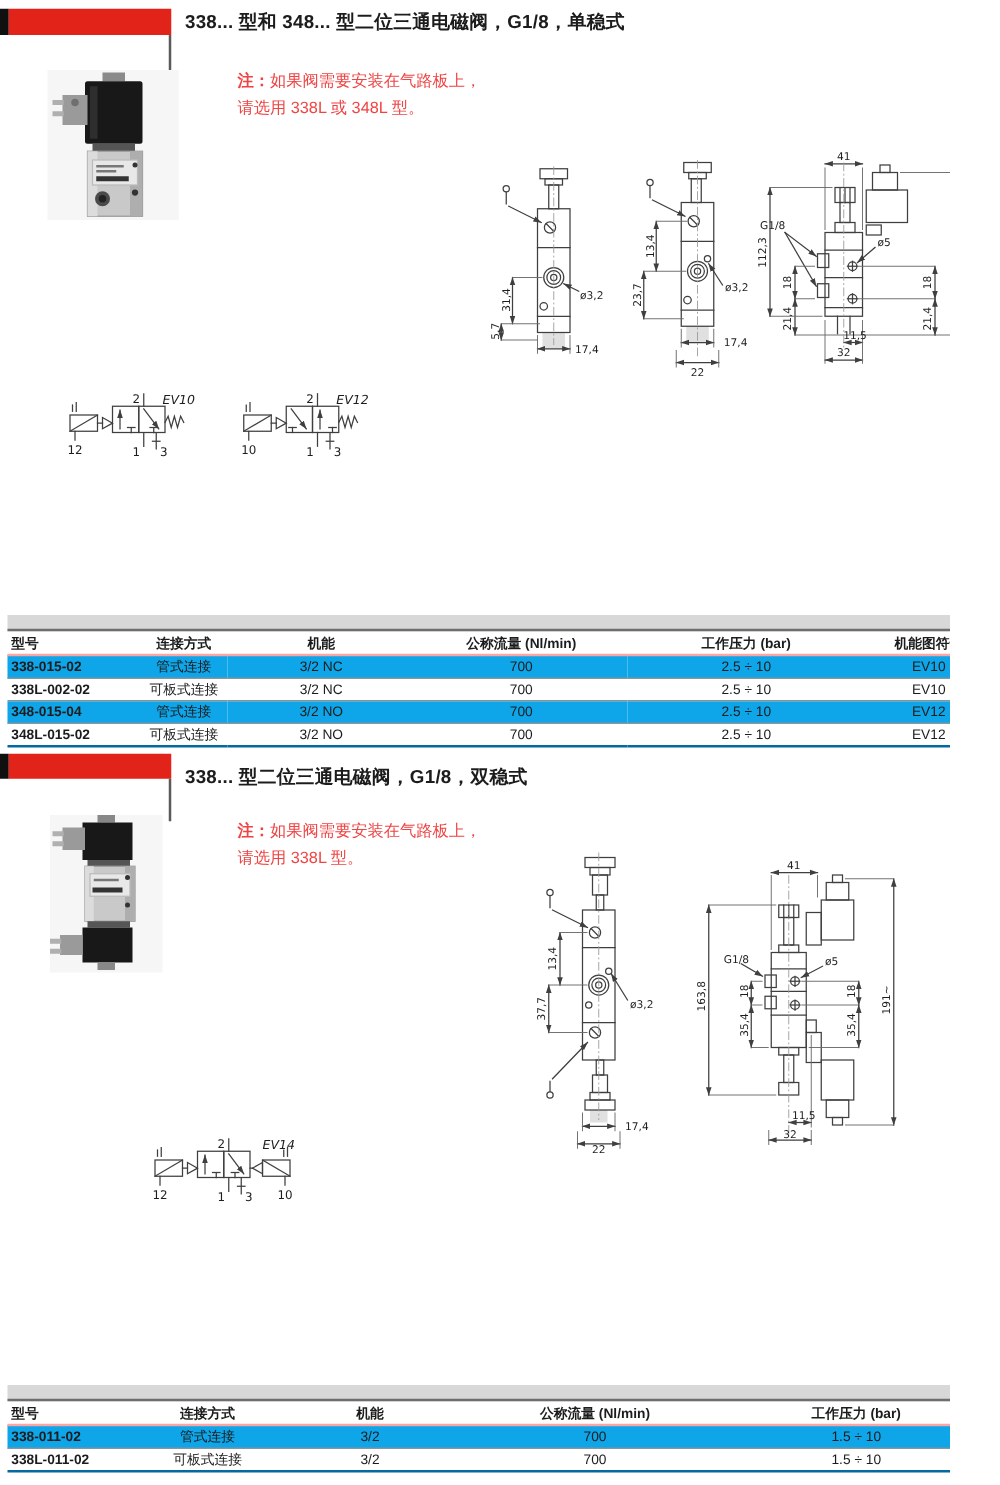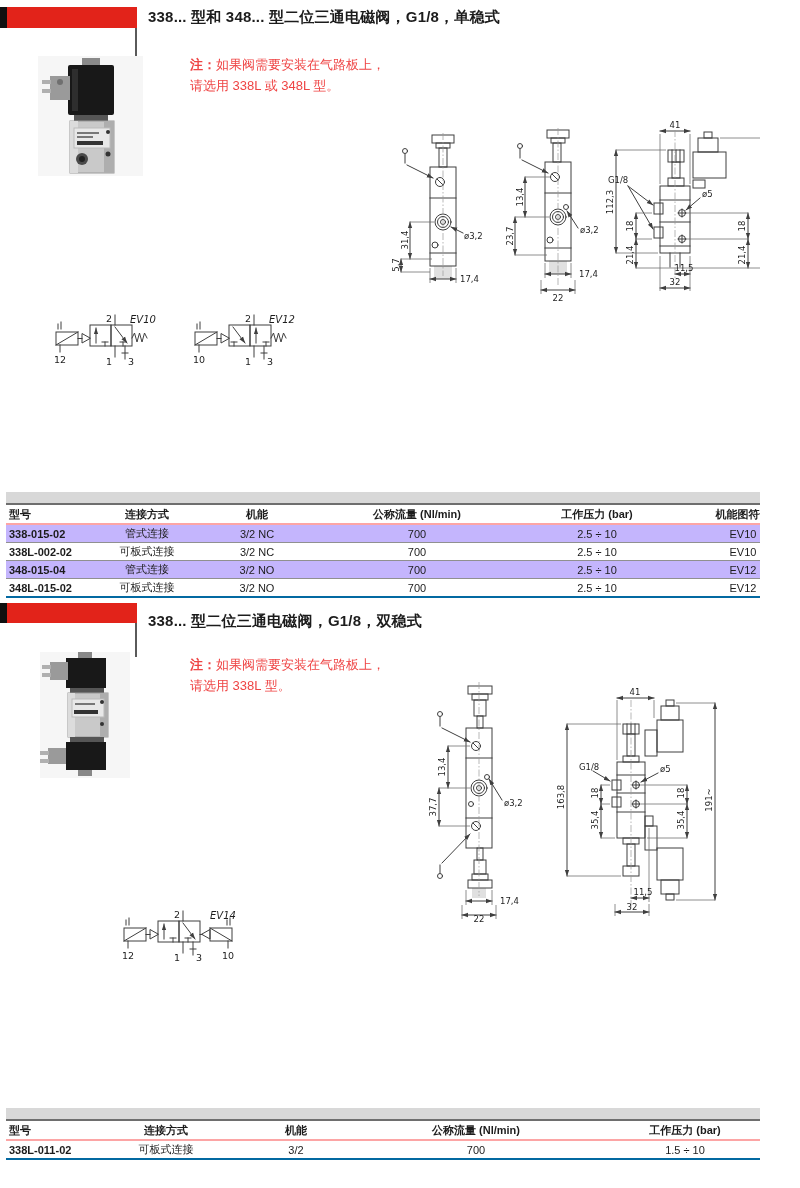--- a/index.html
+++ b/index.html
@@ -13,21 +13,21 @@
   .vline{position:absolute;width:2px;background:#5a5a5a;}
   .note{position:absolute;left:148px;font-size:13px;line-height:21px;color:#ef4444;margin-left:42px;}
   .note b{font-weight:bold;}
   
   .tblwrap{position:absolute;left:6px;width:788px;}
   .band{height:11px;background:#d8d8d8;border-bottom:2px solid #6e6e6e;}
   table{width:100%;border-collapse:collapse;table-layout:fixed;font-size:11px;color:#1c1c1c;}
   th{font-weight:bold;height:18px;text-align:center;border-bottom:2px solid #fca5a5;padding:0;font-size:11px;}
   td{height:17px;text-align:center;border-bottom:1px solid #909090;padding:0;}
   .l{text-align:left;padding-left:3px;}
-  tr.g{background:#c4b5fd;}
+  tr.g{background:#0ea5e9;}
   td.model{font-weight:bold;}
   tbody tr:last-child td{border-bottom:2px solid #0369a1;}
   
   svg{display:block;overflow:visible;}
   .tl{stroke:#3f3f3f;stroke-width:1;fill:none;stroke-linecap:square;}
   .thin{stroke:#6a6a6a;stroke-width:.75;fill:none;}
   .cl{stroke:#999;stroke-width:.7;stroke-dasharray:7 2 1.5 2;fill:none;}
   .ghost{fill:#e0e0e0;stroke:none;}
   .dim{font:8.5px "DejaVu Sans",sans-serif;fill:#1d1d1d;}
   .evlbl{font:italic 10px "DejaVu Sans",sans-serif;fill:#1d1d1d;}
@@ -554,20 +554,27 @@
       <thead>
         <tr>
           <th class="l">型号</th>
           <th>连接方式</th>
           <th>机能</th>
           <th>公称流量 (Nl/min)</th>
           <th>工作压力 (bar)</th>
         </tr>
       </thead>
       <tbody>
+        <tr class="g">
+          <td class="l model">338-011-02</td>
+          <td>管式连接</td>
+          <td>3/2</td>
+          <td>700</td>
+          <td>1.5 ÷ 10</td>
+        </tr>
         <tr>
           <td class="l model">338L-011-02</td>
           <td>可板式连接</td>
           <td>3/2</td>
           <td>700</td>
           <td>1.5 ÷ 10</td>
         </tr>
       </tbody>
     </table>
   </div>

